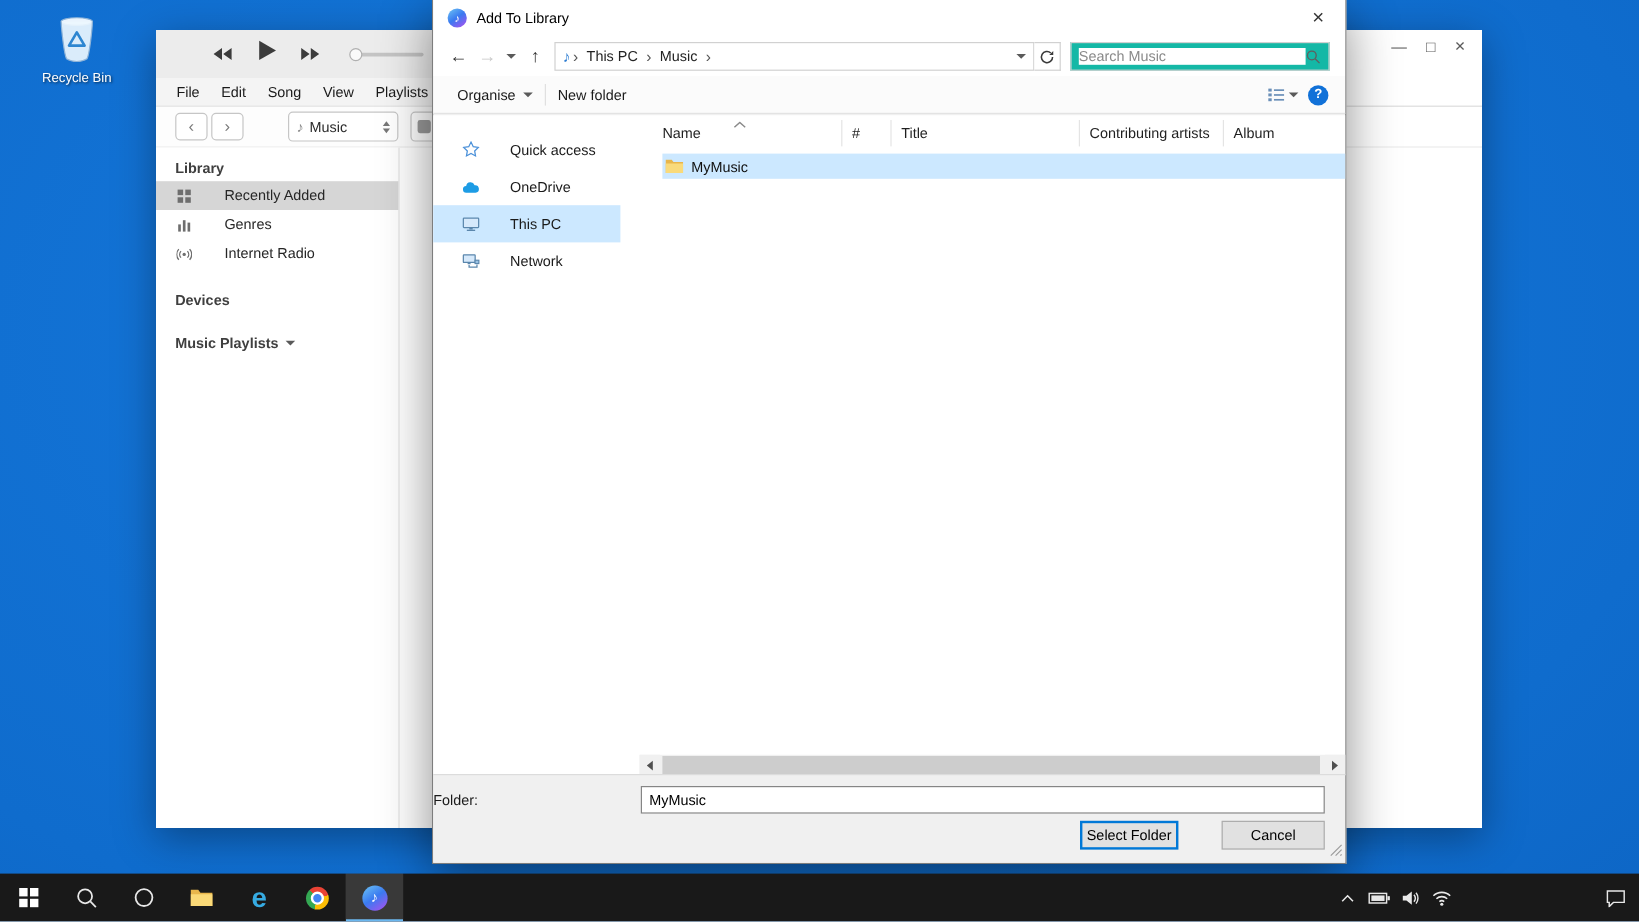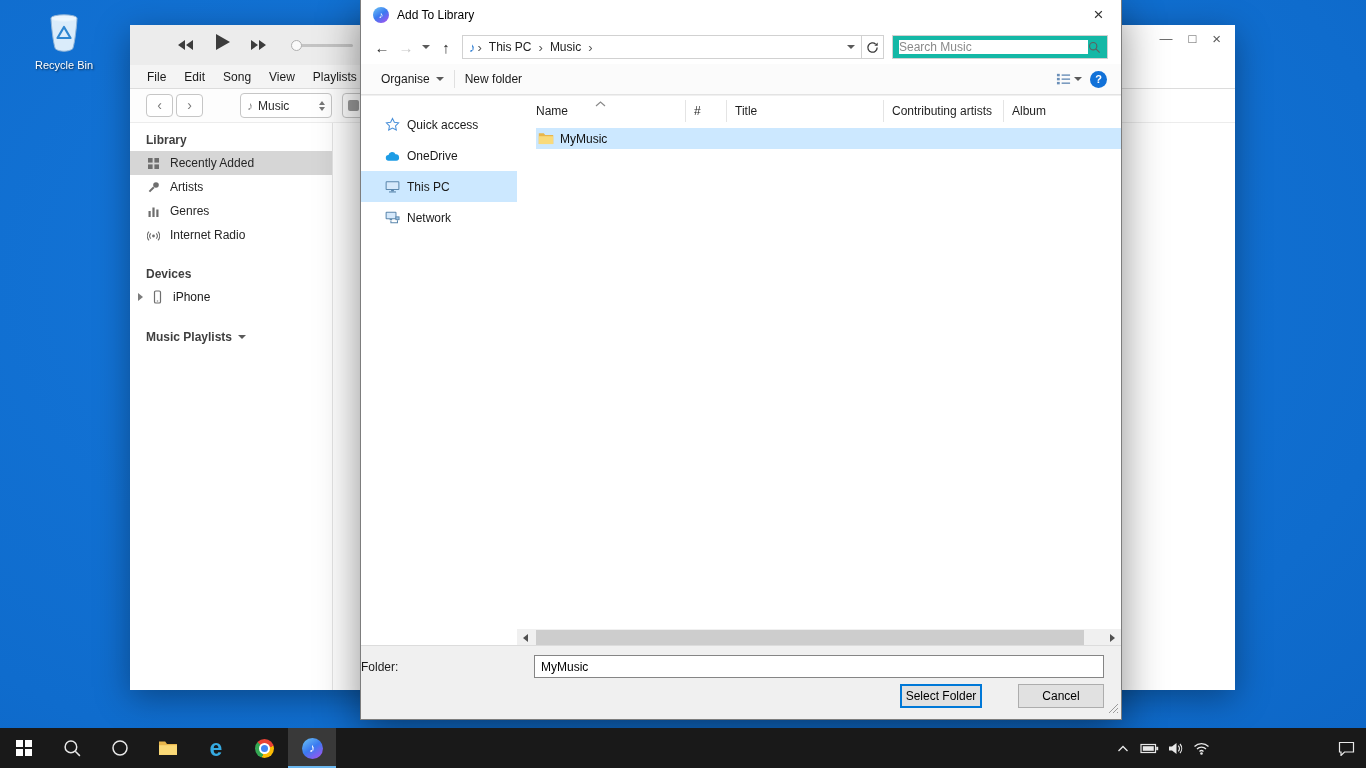--- a/index.html
+++ b/index.html
@@ -30,21 +30,21 @@
   .stepper{display:inline-flex;flex-direction:column;gap:2px;align-items:center}
   .tri-up-xs{width:0;height:0;border-left:3px solid transparent;border-right:3px solid transparent;border-bottom:4px solid #777}
   .tri-down-xs{width:0;height:0;border-left:3px solid transparent;border-right:3px solid transparent;border-top:4px solid #777}
   .it-partial{position:absolute;left:212px;top:4px;width:40px;height:25px;border:1px solid #c6c6c6;border-radius:4px;background:#fff;display:flex;align-items:center;padding-left:5px}
   .it-partial i{display:block;width:11px;height:11px;background:#9a9a9a;border-radius:2px}
   .it-hline2{position:absolute;left:0;top:97px;width:100%;height:1px;background:#ececec}
   .it-sidebar{position:absolute;left:0;top:98px;width:203px;bottom:0;background:#fff;border-right:1px solid #e4e4e4}
   .it-sec{margin:10px 0 4px 16px;font-weight:bold;font-size:12px;color:#3f3f3f}
   .it-item{display:flex;align-items:center;height:24px;font-size:12px;color:#262626}
   .it-item .ic{width:15px;margin-left:16px;display:inline-flex;justify-content:center}
-  .it-item .tx{margin-left:9px}
+  .it-item .tx{margin-left:26px}
   .it-item.sel{background:#d6d6d6}
   .it-dev{display:flex;align-items:center;height:23px}
   .tri-right-xs{width:0;height:0;border-top:4px solid transparent;border-bottom:4px solid transparent;border-left:5px solid #7c7c7c;margin-left:8px}
   .tri-down{display:inline-block;width:0;height:0;border-left:4px solid transparent;border-right:4px solid transparent;border-top:4px solid #5a5a5a}
 
   
   .dialog{position:absolute;left:360px;top:0;width:762px;height:720px;background:#f0f0f0;border:1px solid #7d7d7d;border-top:none;box-shadow:0 12px 40px rgba(0,0,0,.45);z-index:2}
   .dlg-title{height:30px;background:#fff;display:flex;align-items:center}
   .dlg-title .tname{margin-left:8px;font-size:12px;color:#000}
   .itunes-badge{display:inline-flex;align-items:center;justify-content:center;border-radius:50%;background:linear-gradient(145deg,#6ec6f5 0%,#3a7af0 48%,#b14ef0 100%);color:#fff}
@@ -63,23 +63,23 @@
   .searchbox input::placeholder{color:#8a8a8a}
   .dlg-toolbar{position:absolute;top:64px;left:0;right:0;height:31px;background:#fbfbfb;border-bottom:1px solid #e3e3e3;display:flex;align-items:center}
   .tb-cmd{display:flex;align-items:center;gap:6px;padding:0 10px;font-size:12px;color:#1a1a1a;height:100%}
   .tb-vsep{width:1px;height:18px;background:#e0e0e0}
   .tb-right{margin-left:auto;display:flex;align-items:center;gap:8px;margin-right:14px}
   .help-badge{width:17px;height:17px;border-radius:50%;background:#1171d8;color:#fff;font-weight:bold;font-size:11px;display:flex;align-items:center;justify-content:center}
   .dlg-body{position:absolute;top:96px;left:0;right:0;height:550px;background:#fff}
   .dlg-nav{position:absolute;left:0;top:0;width:156px;height:100%;padding-top:13px}
   .dnav-item{display:flex;align-items:center;height:31px;padding-left:24px;font-size:12px;color:#1a1a1a}
   .dnav-item .ic{width:15px;display:inline-flex;justify-content:center}
-  .dnav-item .tx{margin-left:7px}
+  .dnav-item .tx{margin-left:25px}
   .dnav-item.sel{background:#cce8ff}
-  .dlg-list{position:absolute;left:156px;top:0;right:0;height:100%}
+  .dlg-list{position:absolute;left:172px;top:0;right:0;height:100%}
   .list-header{position:absolute;top:4px;left:0;right:0;height:22px;display:flex;font-size:12px;color:#1f1f1f}
   .hcell{line-height:22px;padding-left:8px;border-right:1px solid #e4e4e4}
   .hcell.c-name{width:169px;padding-left:19px}
   .hcell.c-num{width:41px}
   .hcell.c-title{width:157px}
   .hcell.c-artists{width:120px}
   .hcell.c-album{flex:1;border-right:none}
   .sort-glyph{position:absolute;top:0;left:78px}
   .file-row{position:absolute;top:32px;left:19px;right:0;height:21px;background:#cce8ff;display:flex;align-items:center;font-size:12px;color:#101010}
   .file-row .ic{margin-left:2px;display:inline-flex}
@@ -191,29 +191,20 @@
           <svg width="13" height="13" viewBox="0 0 13 13">
               <rect x="1" y="1" width="4.6" height="4.6" fill="#6e6e6e"></rect>
               <rect x="7.4" y="1" width="4.6" height="4.6" fill="#6e6e6e"></rect>
               <rect x="1" y="7.4" width="4.6" height="4.6" fill="#6e6e6e"></rect>
               <rect x="7.4" y="7.4" width="4.6" height="4.6" fill="#6e6e6e"></rect>
             </svg>
         </span>
         <span class="tx">Recently Added</span>
       </div>
 
-      <div class="it-item">
-        <span class="ic">
-          <svg width="13" height="13" viewBox="0 0 13 13">
-              <circle cx="9" cy="4" r="2.8" fill="#6e6e6e"></circle>
-              <path d="M6.8 6.2 L2.4 10.6" stroke="#6e6e6e" stroke-width="2"></path>
-            </svg>
-        </span>
-        <span class="tx">Artists</span>
-      </div>
 
 
 
       <div class="it-item">
         <span class="ic">
           <svg width="13" height="13" viewBox="0 0 13 13">
               <rect x="1.5" y="6" width="2.2" height="6" fill="#6e6e6e"></rect>
               <rect x="5.4" y="2.5" width="2.2" height="9.5" fill="#6e6e6e"></rect>
               <rect x="9.3" y="4.5" width="2.2" height="7.5" fill="#6e6e6e"></rect>
             </svg>
@@ -225,30 +216,20 @@
         <span class="ic">
           <svg width="13" height="13" viewBox="0 0 13 13">
               <circle cx="6.5" cy="7" r="1.4" fill="#6e6e6e"></circle>
               <path d="M3.8 9.7 a4 4 0 0 1 0-5.4 M9.2 4.3 a4 4 0 0 1 0 5.4 M2 11.4 a6.4 6.4 0 0 1 0-8.8 M11 2.6 a6.4 6.4 0 0 1 0 8.8" fill="none" stroke="#6e6e6e" stroke-width="1.1"></path>
             </svg>
         </span>
         <span class="tx">Internet Radio</span>
       </div>
 
       <div class="it-sec" style="margin-top:20px">Devices</div>
-      <div class="it-dev">
-        <i class="tri-right-xs"></i>
-        <span class="ic" style="margin-left:8px;display:inline-flex">
-          <svg width="13" height="14" viewBox="0 0 13 14">
-              <rect x="3.5" y="1" width="6" height="12" rx="1.3" fill="none" stroke="#6e6e6e" stroke-width="1.2"></rect>
-              <line x1="5.8" y1="11" x2="7.2" y2="11" stroke="#6e6e6e" stroke-width="1"></line>
-            </svg>
-        </span>
-        <span class="tx" style="margin-left:9px">iPhone</span>
-      </div>
 
       <div class="it-sec" style="margin-top:22px;display:flex;align-items:center;gap:6px">
         <span>Music Playlists</span>
         <i class="tri-down"></i>
       </div>
     </div>
   </div>
 
   <div class="dialog">
 

